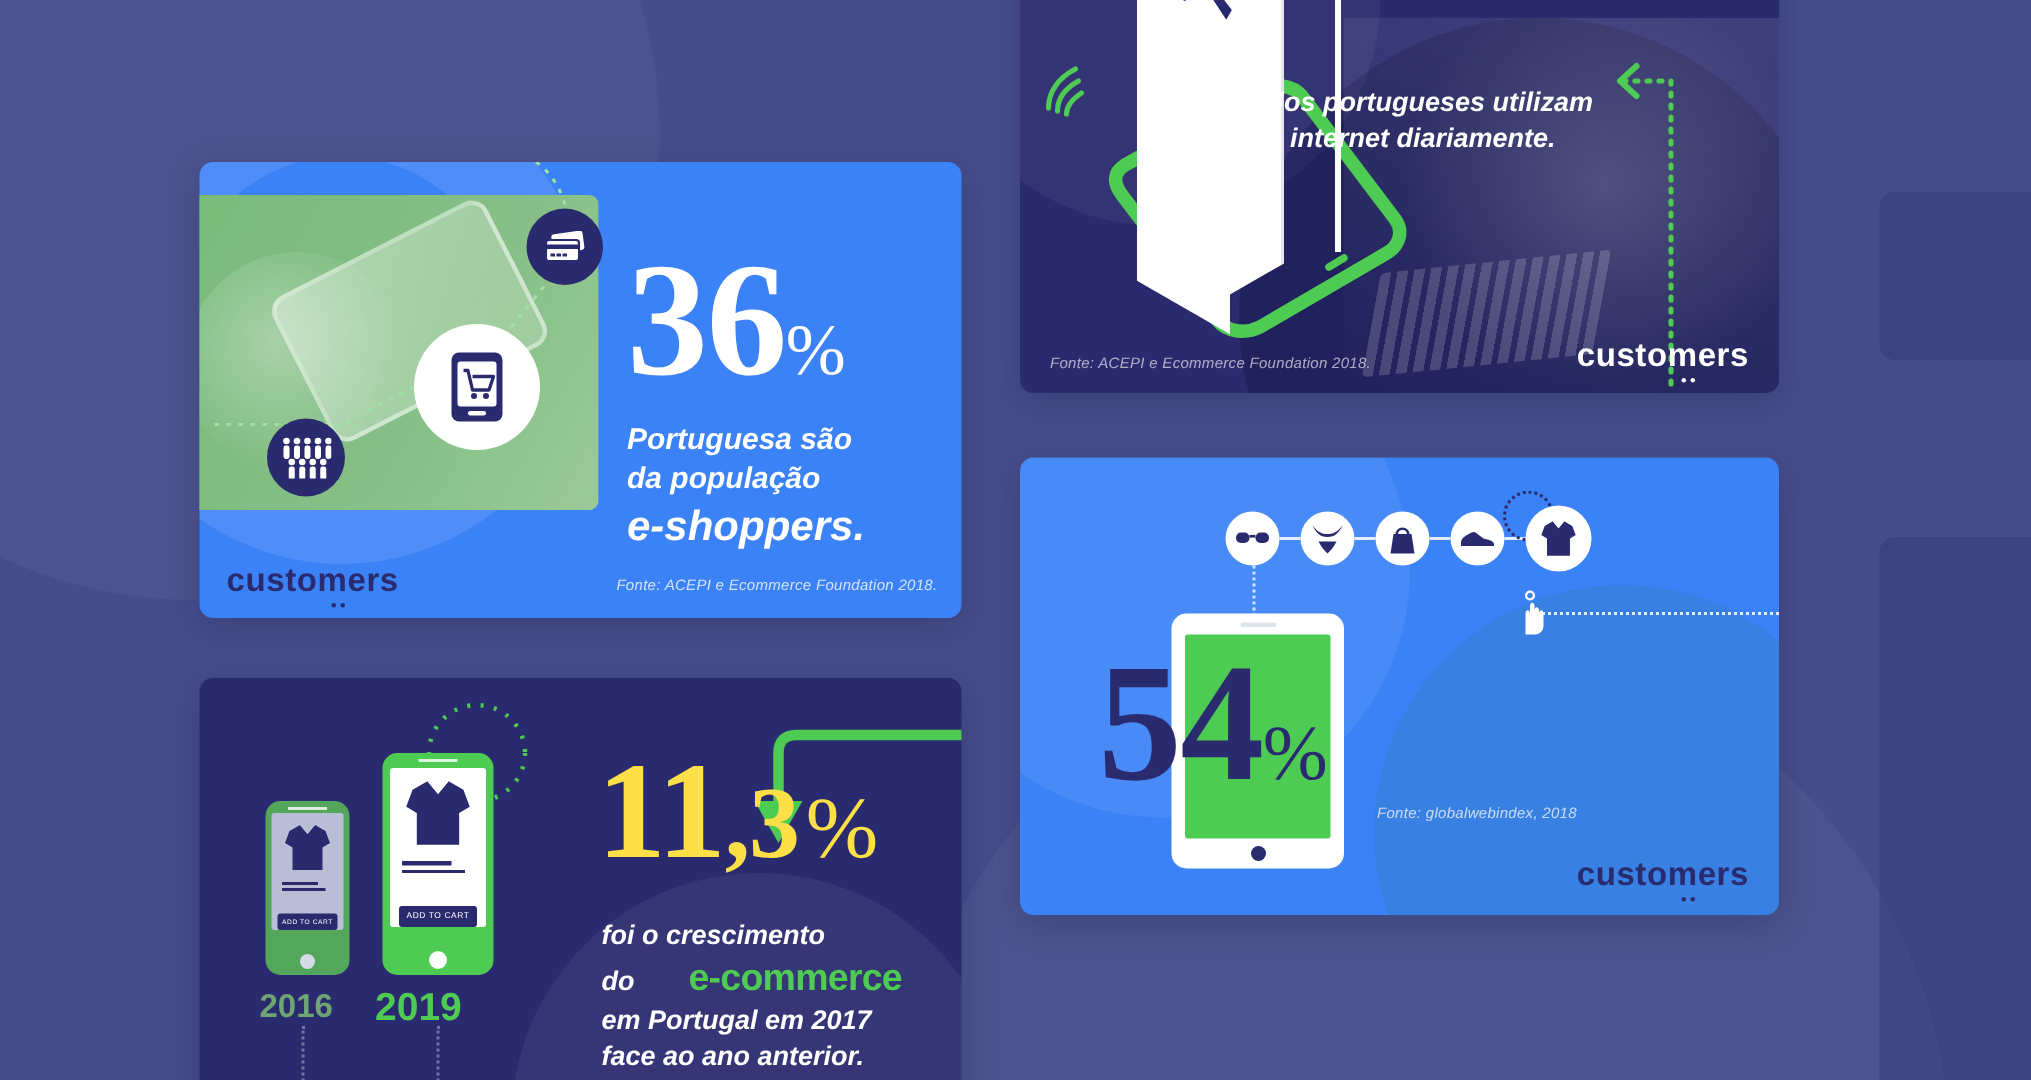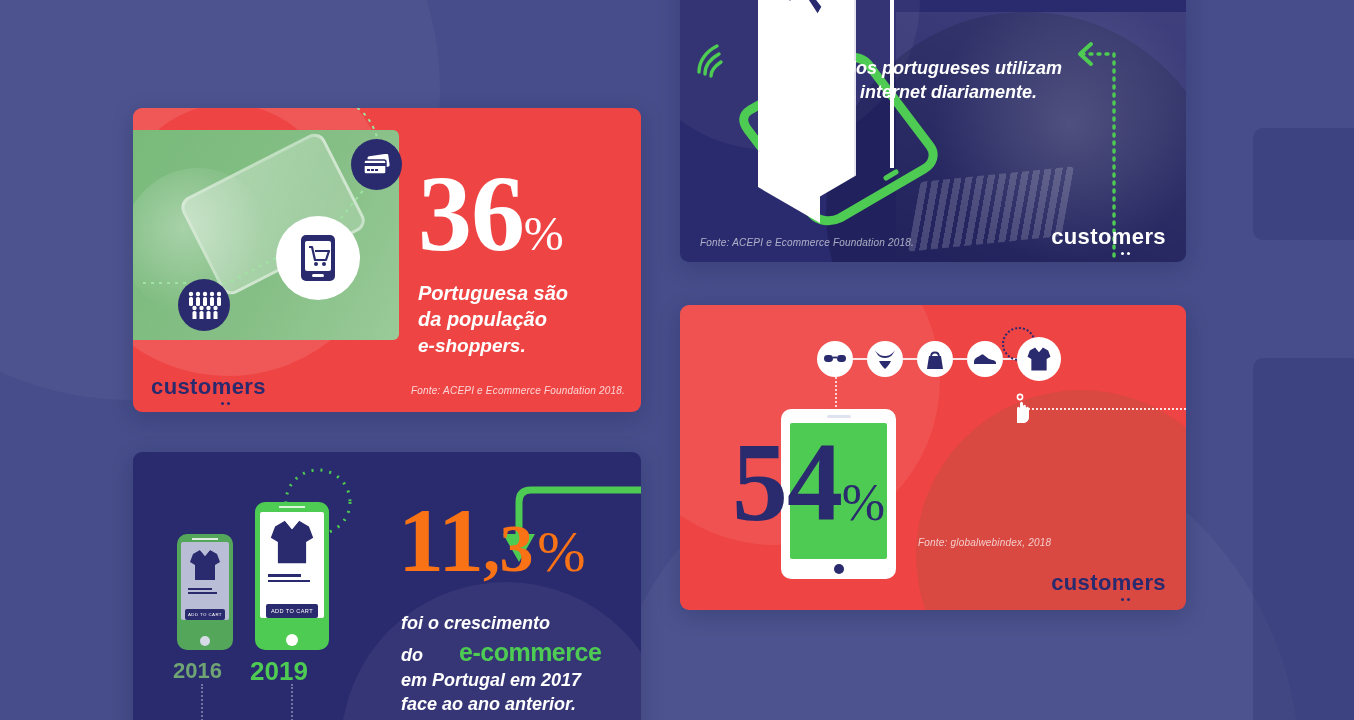--- a/index.html
+++ b/index.html
@@ -28,21 +28,21 @@
     border-radius: 10px;
     pointer-events: none;
   }
 
   .card {
     position: absolute;
     border-radius: 9px;
     overflow: hidden;
     box-shadow: 0 6px 22px rgba(20,24,62,0.22);
   }
-  .card.green { background: #ef4444; }
+  .card.green { background: #3b82f6; }
   .card.navy  { background: #2a2a6e; }
 
   
   .deco { position:absolute; pointer-events:none; }
   .big-stat {
     font-family: "Liberation Serif", serif;
     font-weight: 700;
     line-height: .88;
     letter-spacing: -0.01em;
   }
@@ -108,21 +108,21 @@
   .badge.navy { background:#2a2a6e; }
   .badge.white { background:#ffffff; }
   #badge-card   { left:218px; top:31px;  width:51px; height:51px; }
   #badge-cart   { left:143px; top:108px; width:84px; height:84px; }
   #badge-people { left:45px;  top:171px; width:52px; height:52px; }
 
   #card-36 .stat   { position:absolute; left:285px; top:58px; }
   #card-36 .stat .num { font-size:108px; color:#fff; }
   #card-36 .stat .pct { font-size:48px; color:#fff; font-family:"Liberation Serif",serif; }
   #card-36 .lines  { position:absolute; left:285px; top:172px; width:200px; color:#fff; font-size:20px; }
-  #card-36 .lines .strong { font-size:19px; }
+  #card-36 .lines .strong { font-size:28px; }
   #card-36 .logo   { position:absolute; left:18px; bottom:12px; color:#2a2a6e; }
   #card-36 .source { position:absolute; right:16px; bottom:16px; color:rgba(255,255,255,.78); }
 
   
   #card-748 { left:680px; top:-120px; width:506px; height:382px; }
   #card-748 .darkblob {
     position:absolute; right:-40px; bottom:-150px; width:400px; height:400px;
     border-radius:50%; background: rgba(14,16,56,.30);
   }
   #card-748 .lightblob {
@@ -182,21 +182,21 @@
   .mockphone .home { width:10px; height:10px; border-radius:50%; background:#d7dbe8;
                      position:absolute; bottom:4px; left:50%; transform:translateX(-50%); }
   #phone2017 .home { background:#fff; width:12px; height:12px; bottom:4px; }
   .tshirt-ico { fill:#2a2a6e; }
   .cta { background:#2a2a6e; color:#fff; font-size:4.4px; letter-spacing:.4px;
          text-align:center; border-radius:2px; padding:3px 0; width:82%; margin-top:auto; }
   #phone2017 .cta { font-size:5.6px; padding:4px 0; }
   .yearlabel { position:absolute; font-size:22px; font-weight:700; }
   #year2016 { left:40px; top:206px; color:#6fa474; }
   #year2017 { left:117px; top:204px; color:#4ecb52; font-size:26px; }
-  #card-113 .stat { position:absolute; left:265px; top:48px; color:#f97316; }
+  #card-113 .stat { position:absolute; left:265px; top:48px; color:#fde047; }
   #card-113 .stat .num  { font-size:92px; }
   #card-113 .stat .dec  { font-size:68px; }
   #card-113 .stat .pct  { font-size:58px; font-family:"Liberation Serif",serif; }
   #card-113 .lines { position:absolute; left:268px; top:160px; width:215px; color:#fff; font-size:18px; }
   #card-113 .lines .ecom { color:#4ecb52; font-size:25px; font-style:normal; font-weight:700; letter-spacing:-.5px;margin-left:31px; }
 
   
   #card-54 { left:680px; top:305px; width:506px; height:305px; }
   #card-54 .blob1 {
     position:absolute; left:-70px; top:-90px; width:330px; height:330px;

